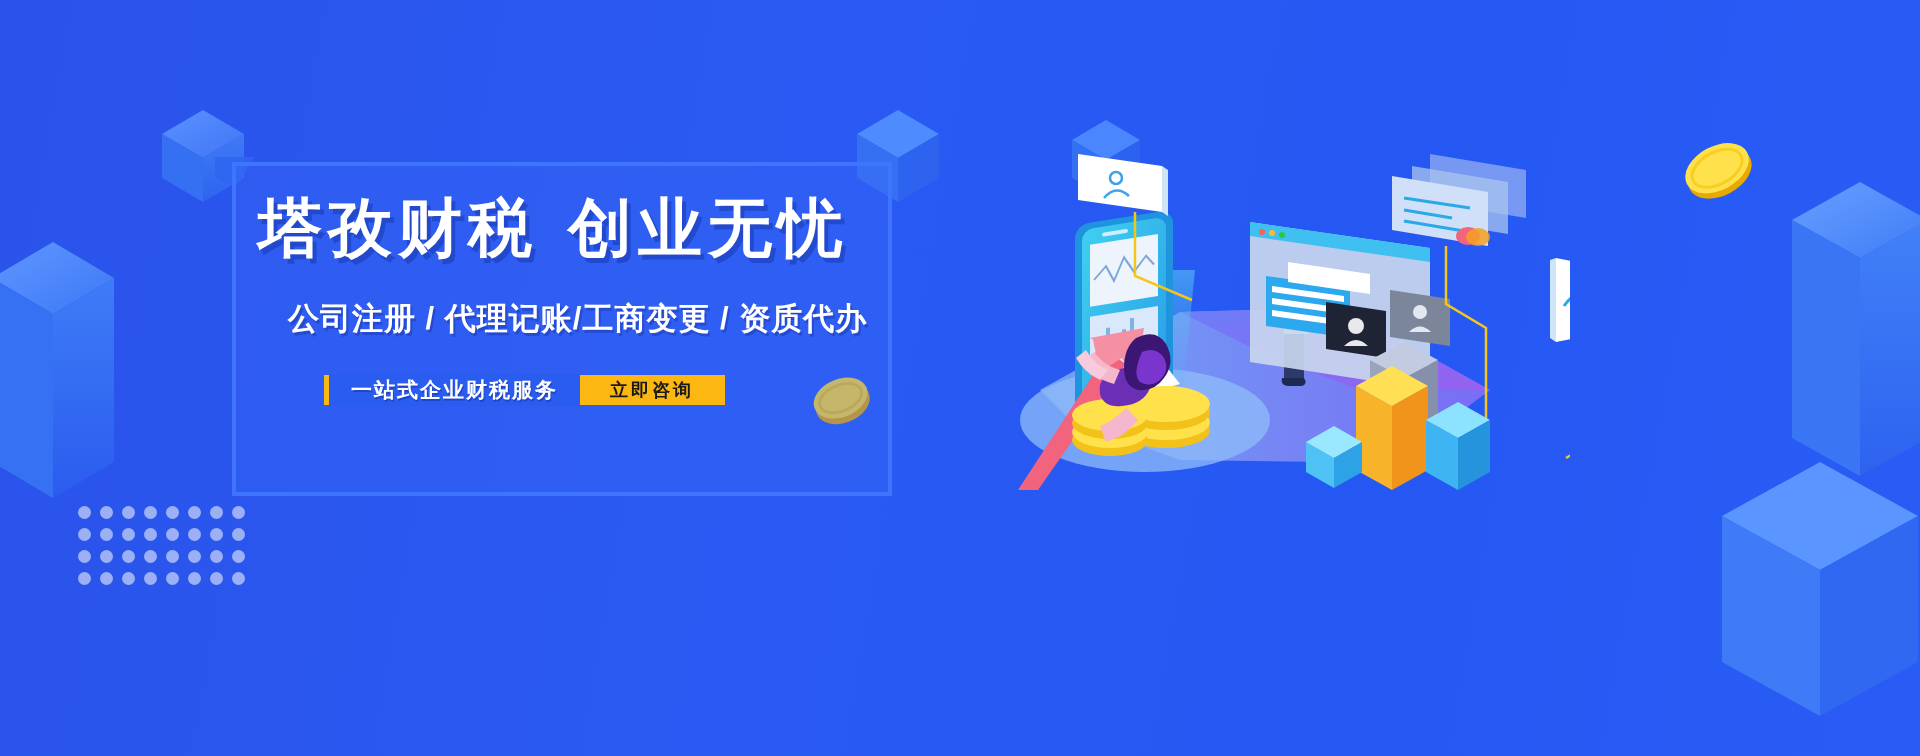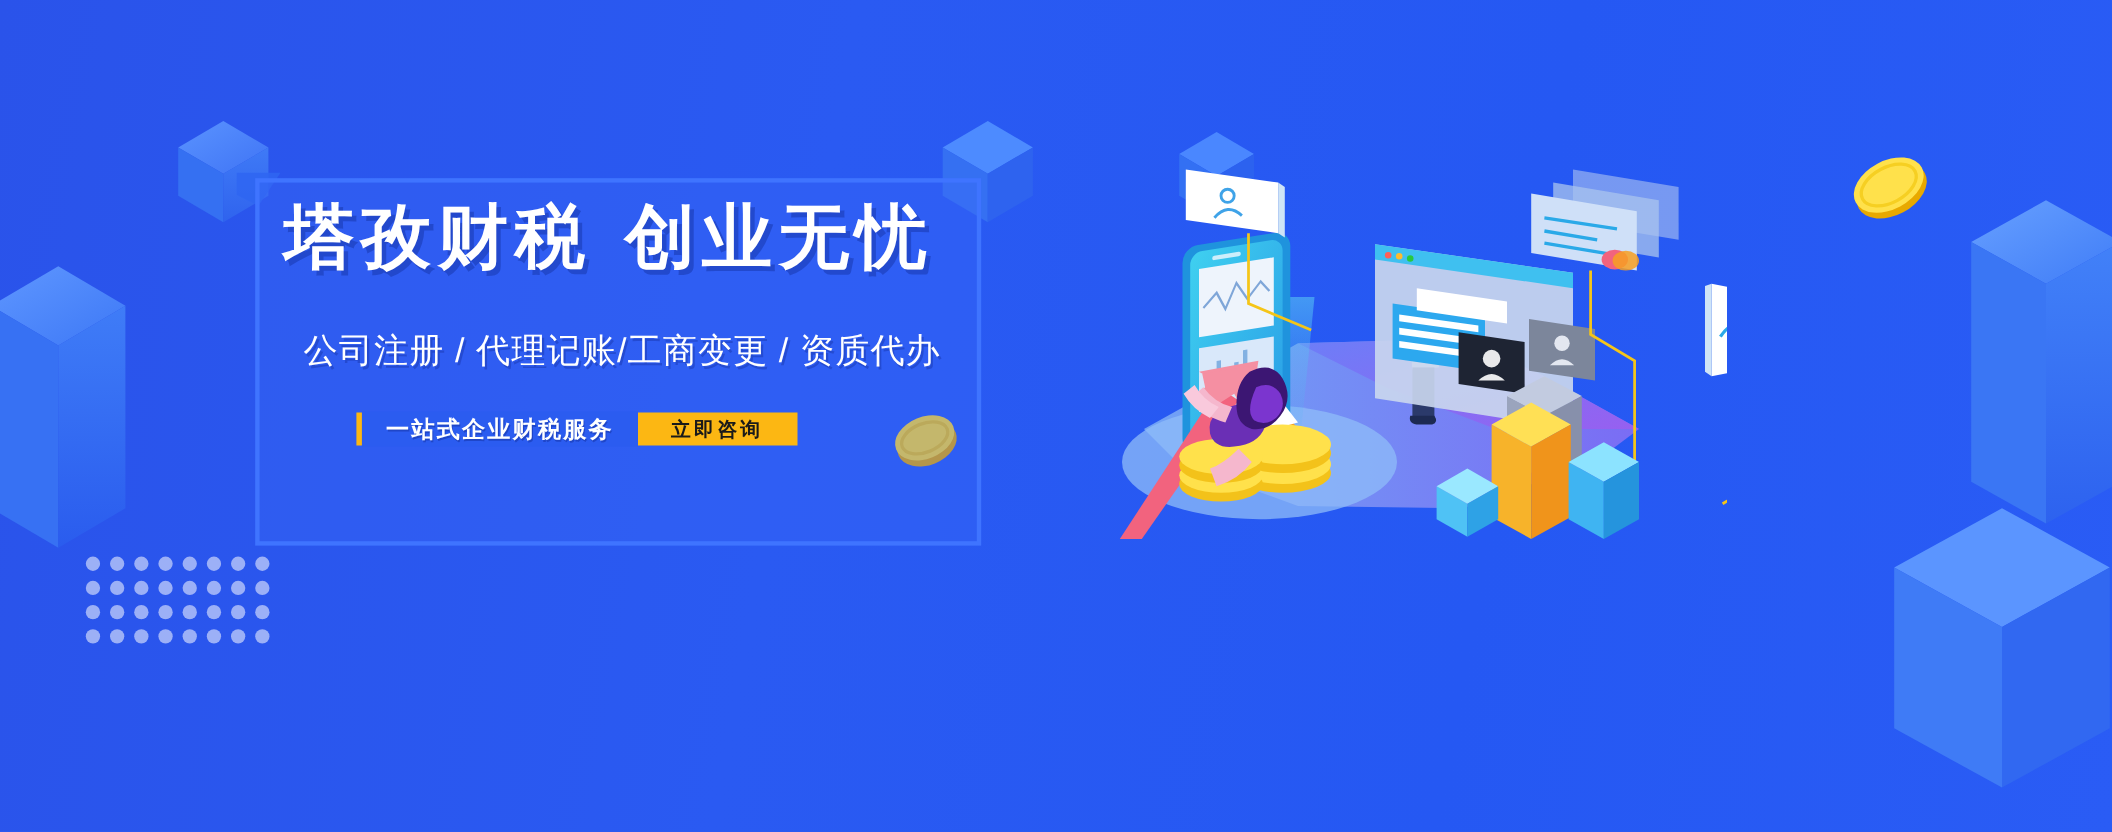--- a/index.html
+++ b/index.html
@@ -27,30 +27,30 @@
     position:absolute;left:232px;top:162px;width:660px;height:334px;
     border:4px solid #3f74ff;background:rgba(58,106,250,.30);
     box-sizing:border-box;
   }
   #text-frame:after{
     content:"";position:absolute;left:-10px;top:-10px;width:660px;height:334px;
     border:3px solid rgba(36,78,220,.85);box-sizing:border-box;z-index:-1;
   }
 
   #headline{
-    position:absolute;left:258px;top:183px;width:620px;
+    position:absolute;left:258px;top:196px;width:620px;
     font-size:64px;line-height:1.0;font-weight:700;color:#ffffff;
     letter-spacing:6px;white-space:nowrap;
     text-shadow:4px 5px 0 rgba(20,48,160,.45);
   }
   #headline .gap{display:inline-block;width:30px;}
 
   #subline{
-    position:absolute;left:276px;top:300px;width:600px;
-    font-size:31px;line-height:1.2;font-weight:400;color:#ffffff;
+    position:absolute;left:288px;top:300px;width:600px;
+    font-size:31px;line-height:1.2;font-weight:700;color:#ffffff;
     letter-spacing:1px;white-space:nowrap;
     text-shadow:2px 3px 0 rgba(20,48,160,.40);
   }
 
   
   #cta{
     position:absolute;left:324px;top:375px;height:30px;
     background:#fcb713;display:flex;align-items:center;
     padding:5px;box-sizing:border-box;text-align:center;
   }

